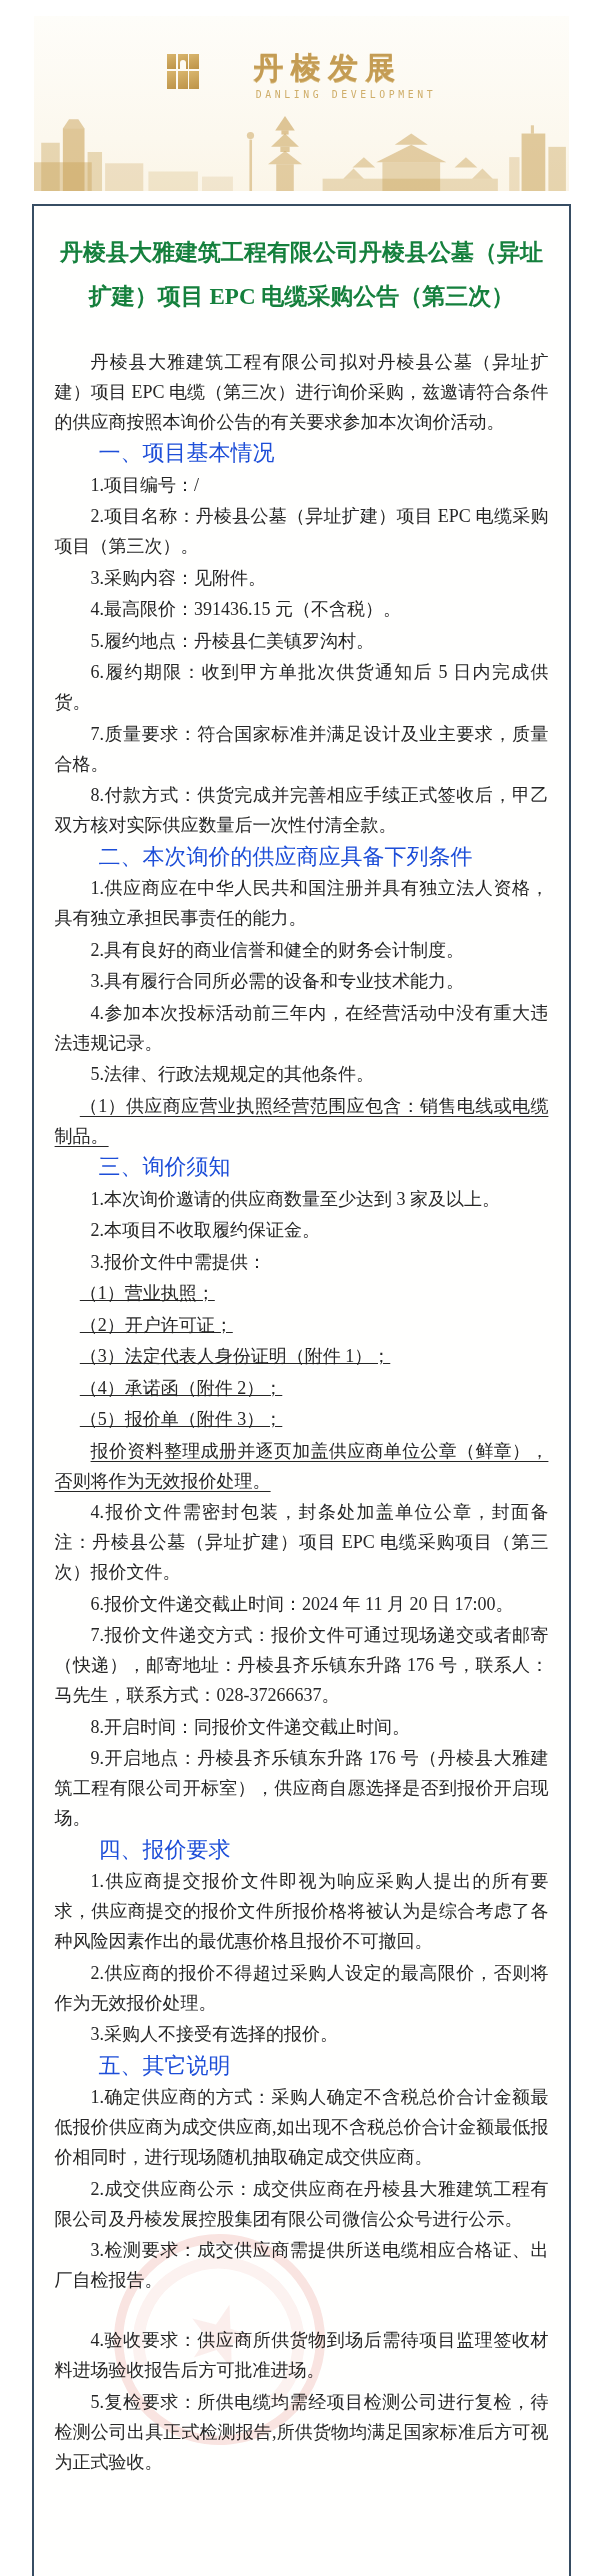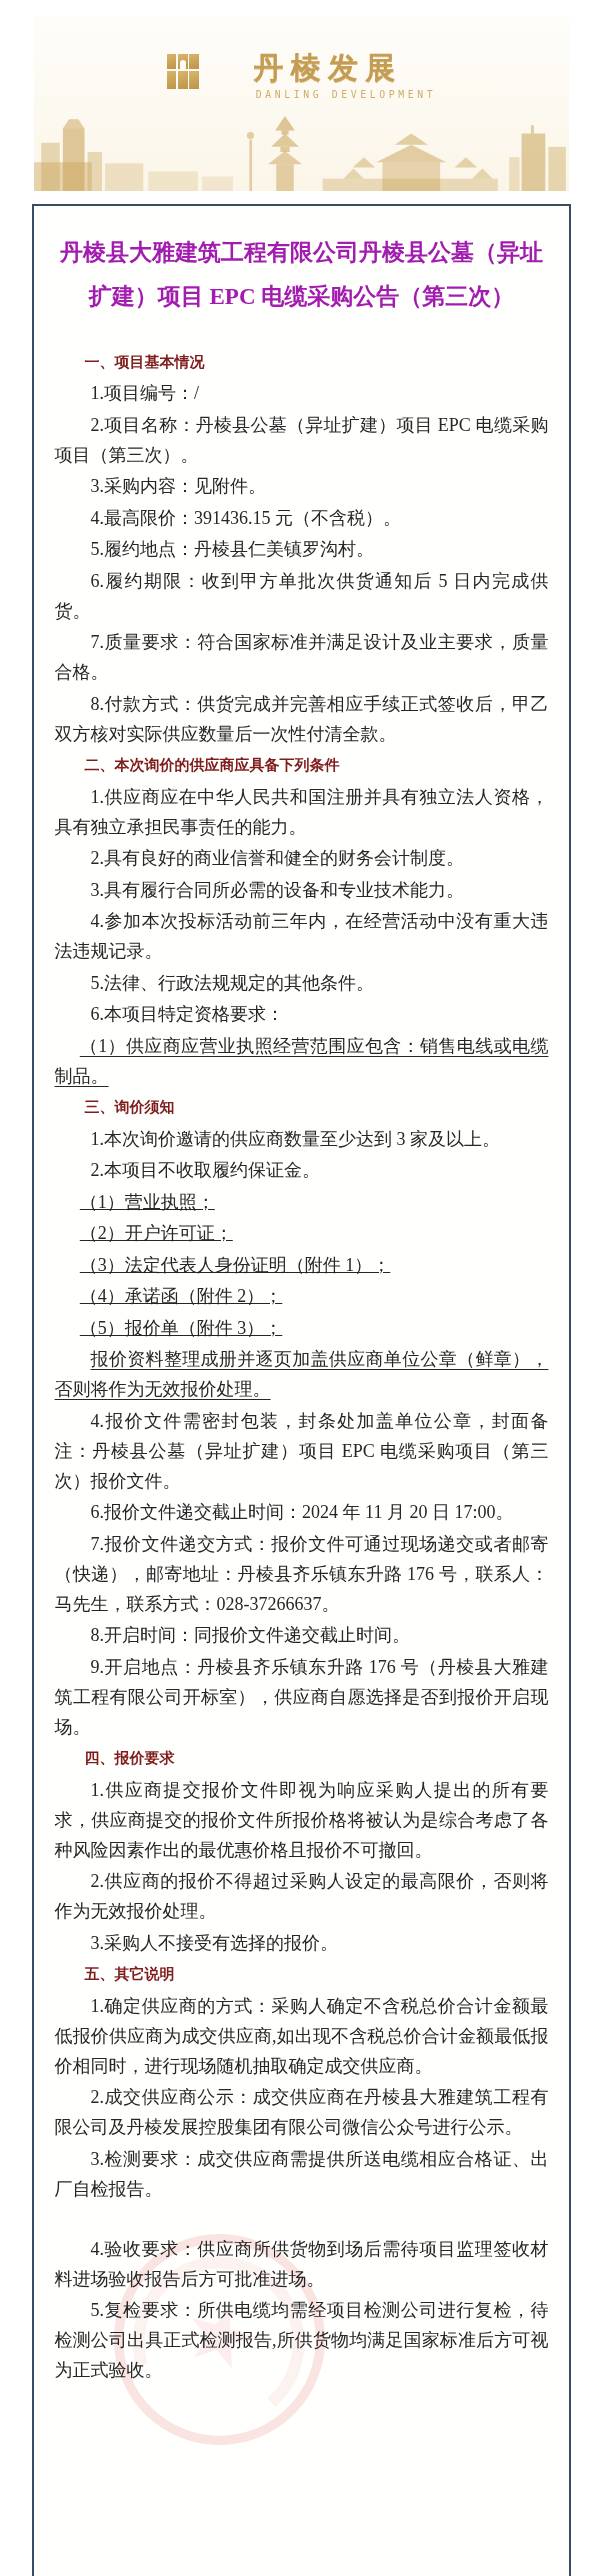--- a/index.html
+++ b/index.html
@@ -17,25 +17,25 @@
   .brand-block{display:flex;flex-direction:column;align-items:center;}
   .brand-cn{font-family:"Liberation Serif",serif;font-weight:bold;font-size:30px;line-height:32px;
             letter-spacing:7.2px;color:#c49c54;text-shadow:0 0.5px 0 #d9bc7e;}
   .brand-en{font-family:"DejaVu Sans Mono",monospace;font-size:9.8px;letter-spacing:3.6px;color:#cfae6a;margin-top:5.2px;padding-left:36px;}
   .skyline{position:absolute;left:0;bottom:0;width:535px;height:78px;}
 
   
   .doc{position:absolute;left:32px;top:204px;width:539px;height:3319px;box-sizing:border-box;
        border:2.1px solid #374d63;background:#fffffe;padding:17.5px 20.6px 0 20.6px;overflow:hidden;}
   .doc-title{font-family:"Liberation Serif",serif;font-weight:bold;font-size:23px;line-height:44px;
-             text-align:center;color:#a21caf;margin:7.2px 3.1px 28px 3.1px;}
+             text-align:center;color:#15803d;margin:7.2px 3.1px 28px 3.1px;}
   .para{margin:0 0 1.5px 0;font-size:18px;line-height:30px;text-align:justify;color:#262626;}
   .para.indent{text-indent:2em;}
   .para.sub{text-indent:1.4em;text-decoration:underline;}
-  .para.heading{font-family:"Liberation Sans",sans-serif;font-weight:bold;font-size:15px;text-indent:2em;color:#7f1d1d;}
+  .para.heading{font-family:"Liberation Sans",sans-serif;font-weight:normal;font-size:22px;text-indent:2em;color:#1d4ed8;}
   .para.underline{text-decoration:underline;text-decoration-thickness:1px;text-underline-offset:3.6px;}
   .para.gap{margin-top:30px;}
   .ghost-seal{position:absolute;left:106px;top:2226px;width:227px;height:227px;opacity:.14;
         mix-blend-mode:multiply;transform:rotate(16deg);pointer-events:none;}
 </style>
 </head>
 <body>
 
 <div class="page">
 
@@ -86,40 +86,41 @@
         <rect x="964" y="24" width="6" height="16" opacity=".5"></rect>
       </g>
     </svg>
   </div>
 
   <div class="doc">
     <div class="doc-title">丹棱县大雅建筑工程有限公司丹棱县公墓（异址扩建）项目 EPC 电缆采购公告（第三次）</div>
 
     <div class="doc-body">
 
+    <p class="para indent">丹棱县大雅建筑工程有限公司拟对丹棱县公墓（异址扩建）项目 EPC 电缆（第三次）进行询价采购，兹邀请符合条件的供应商按照本询价公告的有关要求参加本次询价活动。</p>
         <p class="para heading">一、项目基本情况</p>
         <p class="para indent">1.项目编号：/</p>
         <p class="para indent">2.项目名称：丹棱县公墓（异址扩建）项目 EPC 电缆采购项目（第三次）。</p>
         <p class="para indent">3.采购内容：见附件。</p>
         <p class="para indent">4.最高限价：391436.15 元（不含税）。</p>
         <p class="para indent">5.履约地点：丹棱县仁美镇罗沟村。</p>
         <p class="para indent">6.履约期限：收到甲方单批次供货通知后 5 日内完成供货。</p>
         <p class="para indent">7.质量要求：符合国家标准并满足设计及业主要求，质量合格。</p>
         <p class="para indent">8.付款方式：供货完成并完善相应手续正式签收后，甲乙双方核对实际供应数量后一次性付清全款。</p>
         <p class="para heading">二、本次询价的供应商应具备下列条件</p>
         <p class="para indent">1.供应商应在中华人民共和国注册并具有独立法人资格，具有独立承担民事责任的能力。</p>
         <p class="para indent">2.具有良好的商业信誉和健全的财务会计制度。</p>
         <p class="para indent">3.具有履行合同所必需的设备和专业技术能力。</p>
         <p class="para indent">4.参加本次投标活动前三年内，在经营活动中没有重大违法违规记录。</p>
         <p class="para indent">5.法律、行政法规规定的其他条件。</p>
-        <p class="para indent">6.本项目特定资格要求：</p>
         <p class="para sub underline">（1）供应商应营业执照经营范围应包含：销售电线或电缆制品。</p>
         <p class="para heading">三、询价须知</p>
         <p class="para indent">1.本次询价邀请的供应商数量至少达到 3 家及以上。</p>
         <p class="para indent">2.本项目不收取履约保证金。</p>
+        <p class="para indent">3.报价文件中需提供：</p>
         <p class="para sub">（1）营业执照；</p>
         <p class="para sub">（2）开户许可证；</p>
         <p class="para sub">（3）法定代表人身份证明（附件 1）；</p>
         <p class="para sub">（4）承诺函（附件 2）；</p>
         <p class="para sub">（5）报价单（附件 3）；</p>
         <p class="para indent underline">报价资料整理成册并逐页加盖供应商单位公章（鲜章），否则将作为无效报价处理。</p>
         <p class="para indent">4.报价文件需密封包装，封条处加盖单位公章，封面备注：丹棱县公墓（异址扩建）项目 EPC 电缆采购项目（第三次）报价文件。</p>
         <p class="para indent">6.报价文件递交截止时间：2024 年 11 月 20 日 17:00。</p>
         <p class="para indent">7.报价文件递交方式：报价文件可通过现场递交或者邮寄（快递），邮寄地址：丹棱县齐乐镇东升路 176 号，联系人：马先生，联系方式：028-37266637。</p>
         <p class="para indent">8.开启时间：同报价文件递交截止时间。</p>

